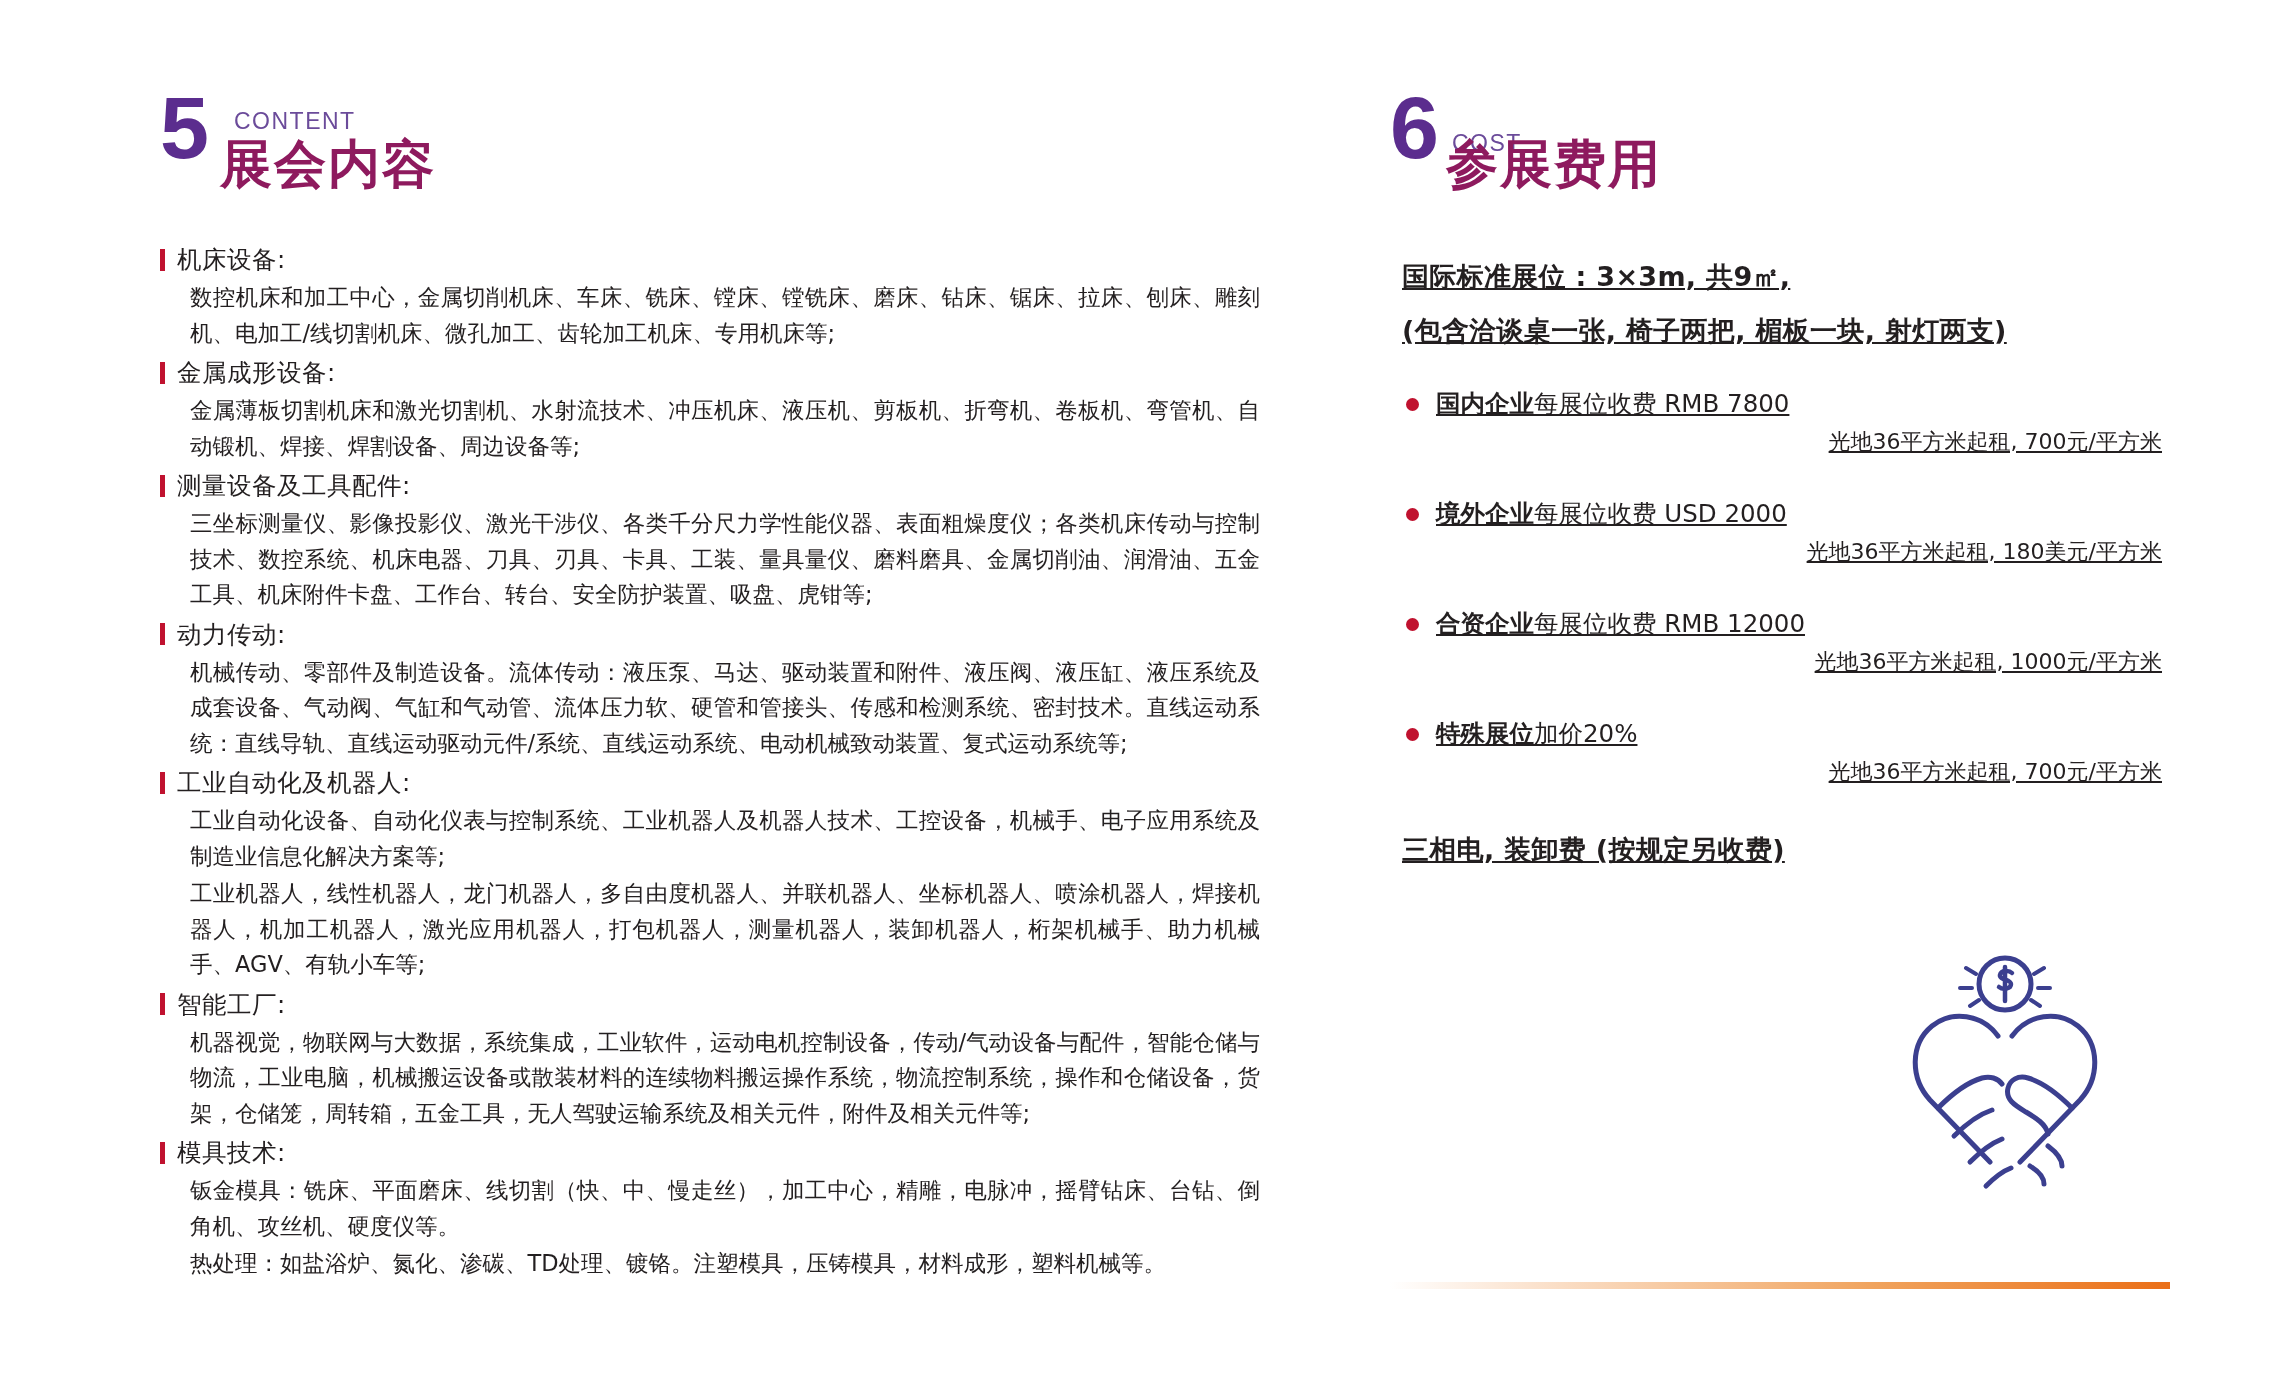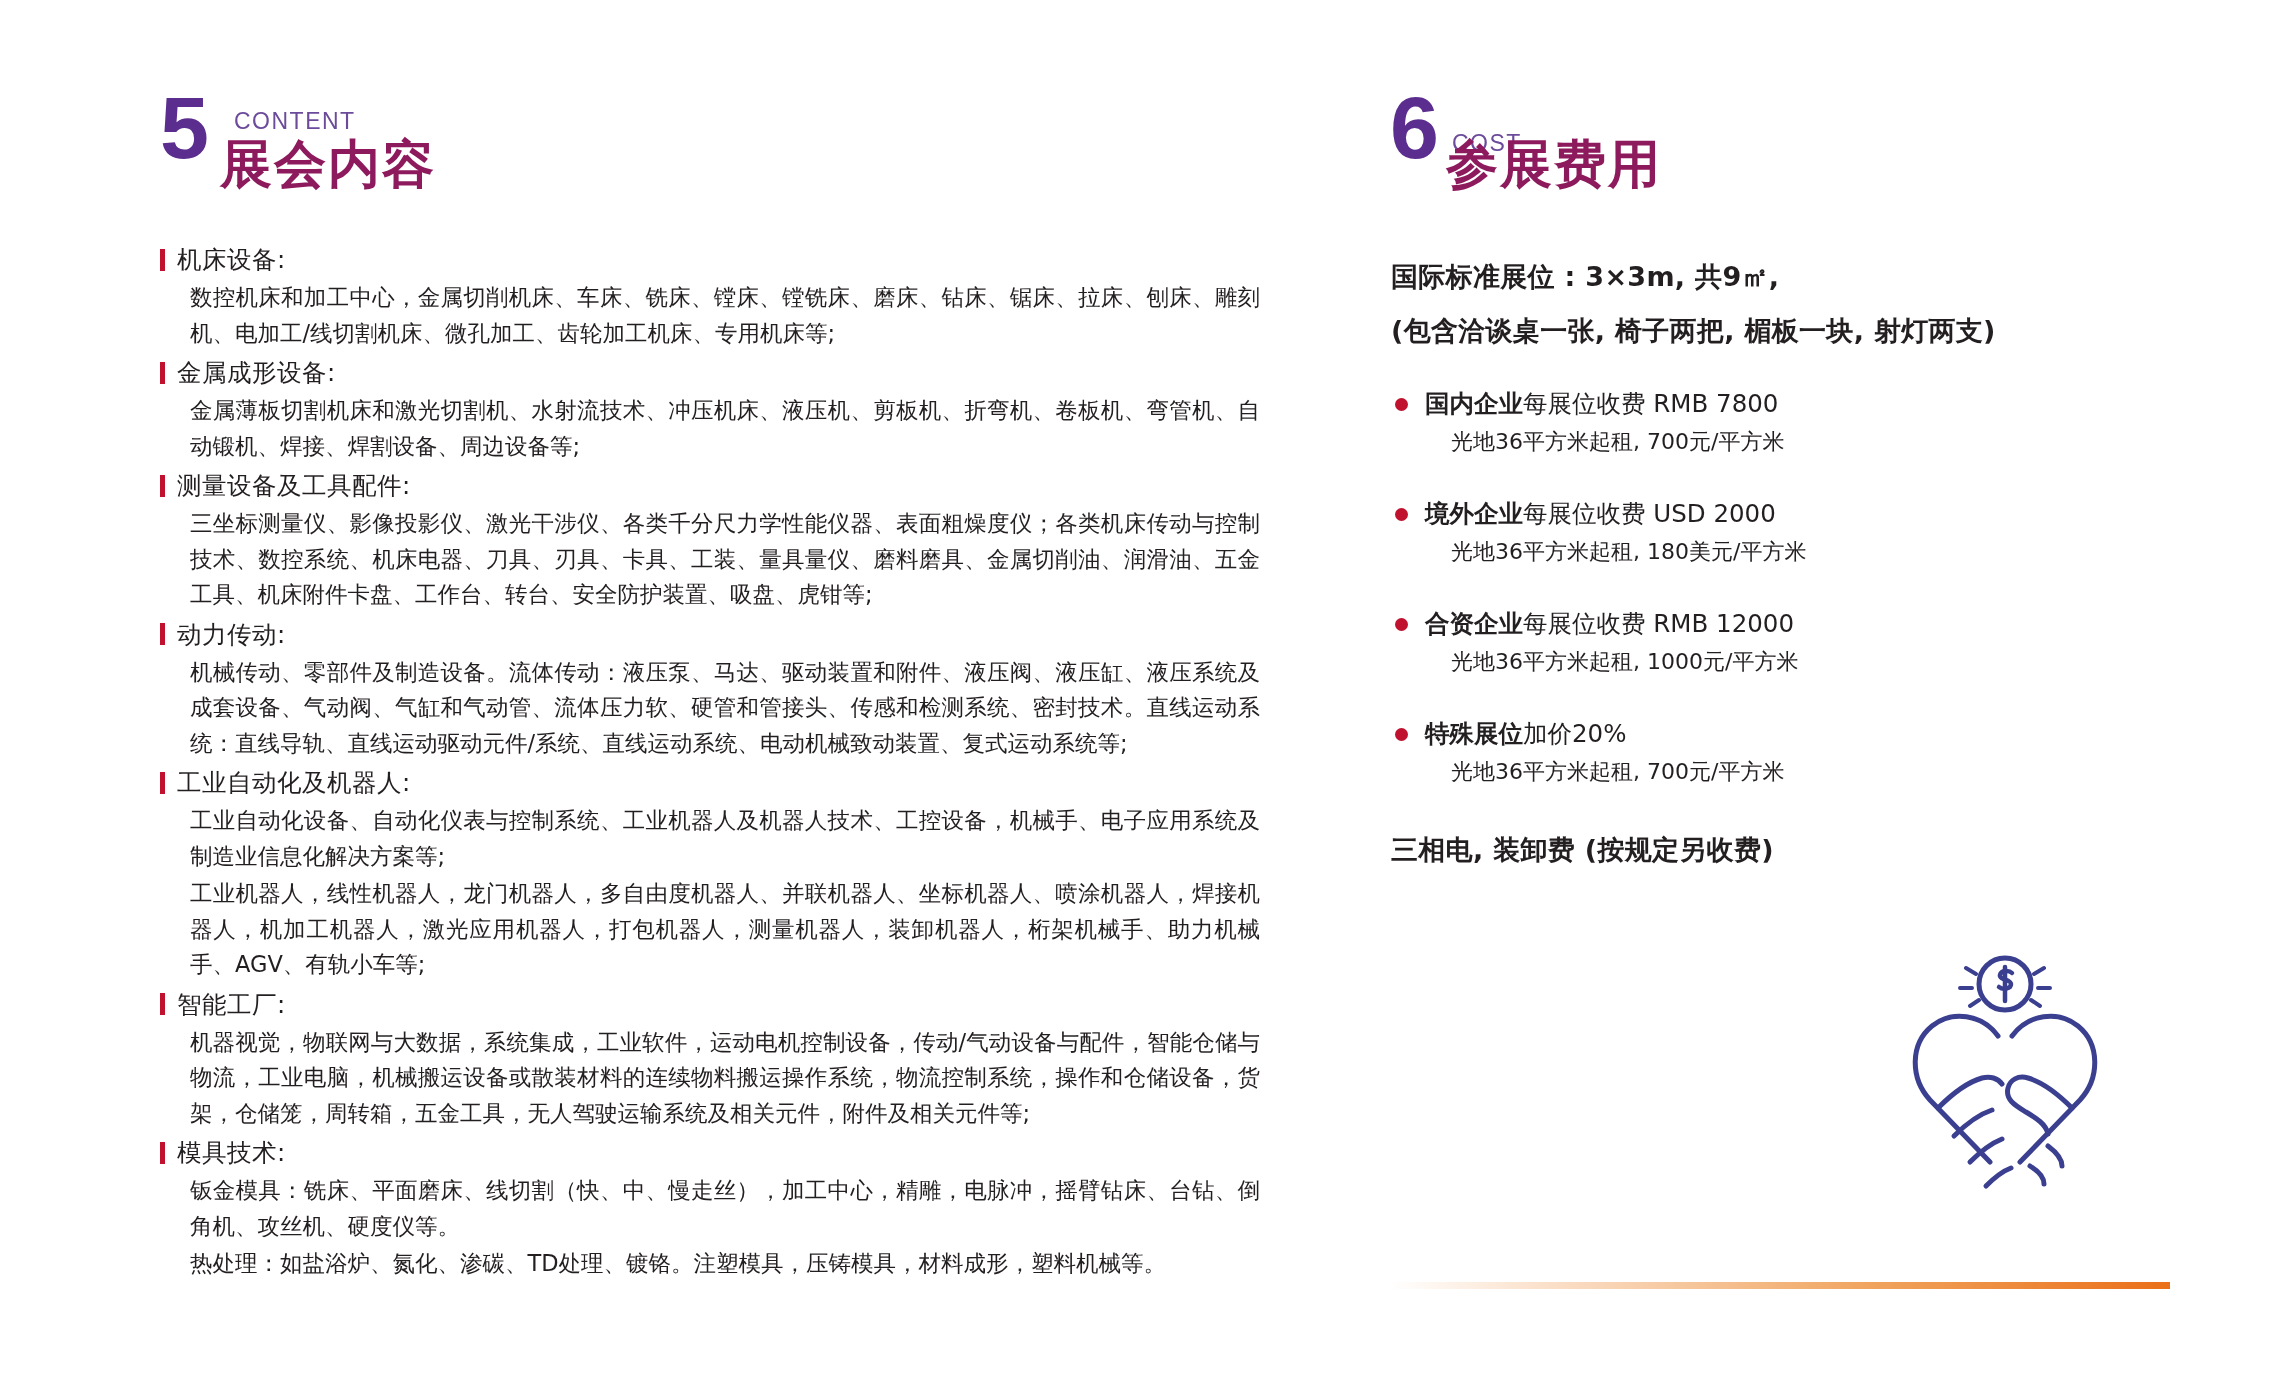--- a/index.html
+++ b/index.html
@@ -107,23 +107,24 @@
     color: #231f20;
     margin: 0 0 2px 30px;
     text-align: justify;
     font-family: "DejaVu Sans", sans-serif;
     letter-spacing: 0px;
   }
 
   
   .cost-body {
     position: absolute;
-    left: 1px;
+    left: 12px;
     top: 250px;
     width: 760px;
+    text-decoration: underline;
   }
   .booth-line {
     font-size: 27px;
     font-weight: bold;
     line-height: 54px;
     color: #231f20;
     font-family: "DejaVu Sans", sans-serif;
     letter-spacing: .3px;
   }
   .price-list {
@@ -151,20 +152,21 @@
   }
   .price-main b {
     font-weight: bold;
   }
   .price-sub {
     font-size: 22px;
     line-height: 40px;
     color: #231f20;
     padding-left: 26px;
     font-family: "DejaVu Sans", sans-serif;
+    text-align: right;
   }
   .note {
     margin-top: 40px;
     font-size: 27px;
     font-weight: bold;
     color: #231f20;
     font-family: "DejaVu Sans", sans-serif;
     letter-spacing: .3px;
   }
 

